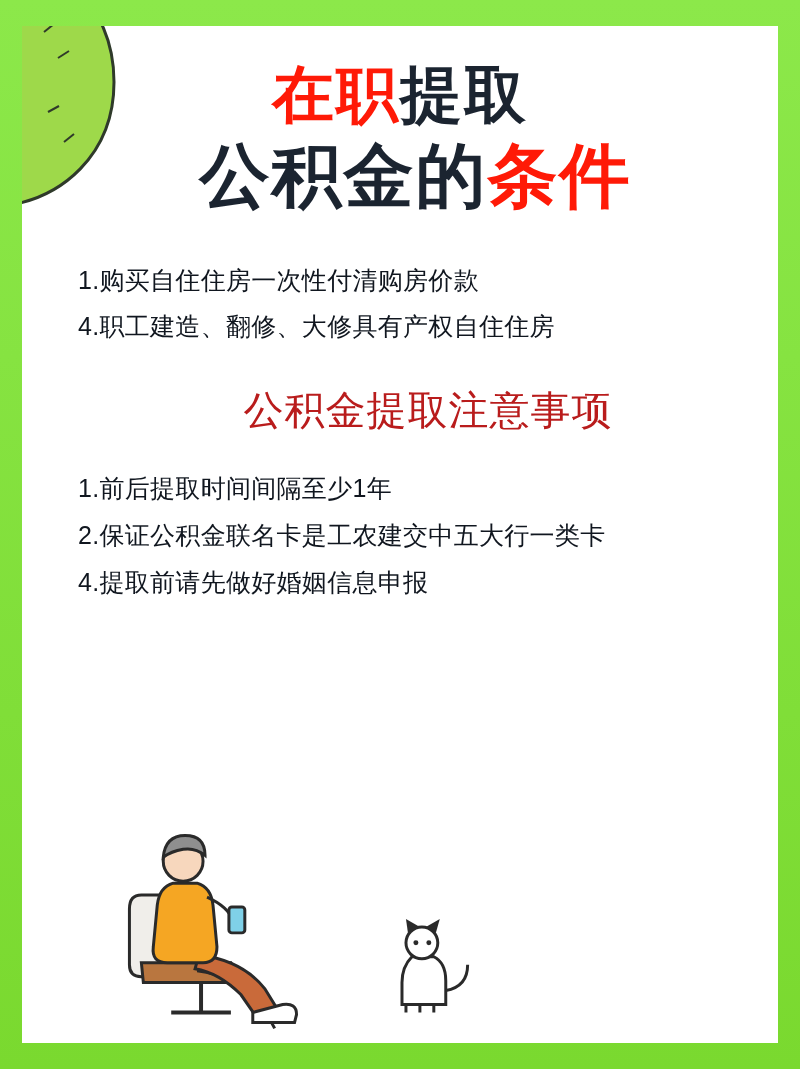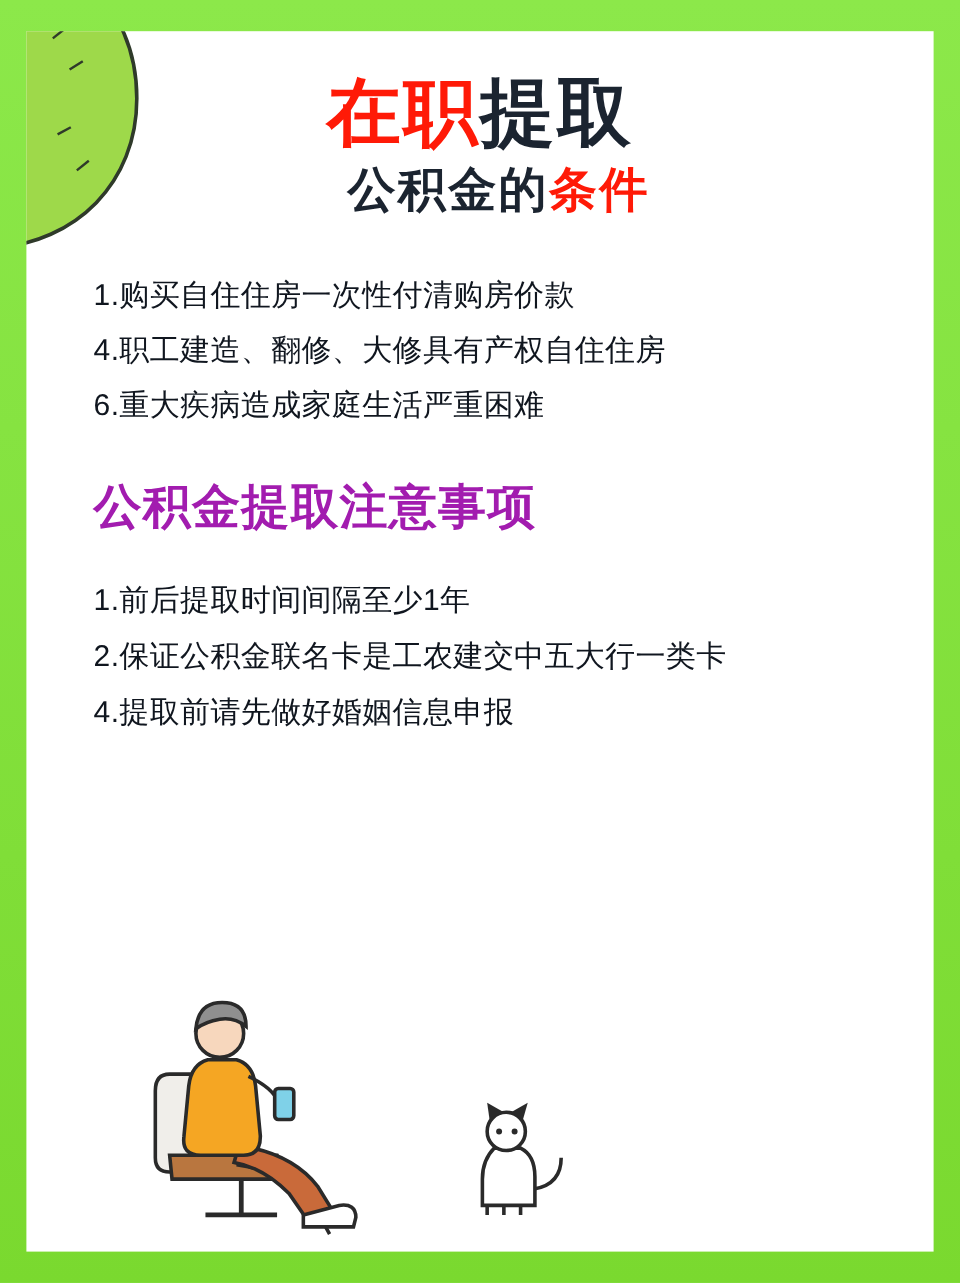--- a/index.html
+++ b/index.html
@@ -44,21 +44,21 @@
     padding-top: 34px;
     text-align: center;
   }
   .title-line {
     font-weight: bold;
     letter-spacing: 2px;
     line-height: 1.12;
     white-space: nowrap;
   }
   .title-line1 { font-size: 62px; }
-  .title-line2 { font-size: 40px; margin-top: 8px; margin-left: 31px; }
+  .title-line2 { font-size: 70px; margin-top: 8px; margin-left: 31px; }
   .t-red { color: #ff1a07; }
   .t-dark { color: #1b2430; }
 
   
   .list {
     margin: 52px 0 4px 0;
     padding: 0 0 0 56px;
     list-style: none;
   }
   .list li {
@@ -66,23 +66,24 @@
     color: #10161f;
     line-height: 1.0;
     margin-bottom: 21px;
     font-weight: 500;
     letter-spacing: 0.3px;
   }
 
   .section-head {
     margin: 44px 0 0 56px;
     font-size: 40px;
-    font-weight: bold;
-    color: #a21caf;
+    font-weight: normal;
+    color: #b91c1c;
     letter-spacing: 1px;
+    text-align: center;
   }
 
   .list2 {
     margin: 38px 0 0 0;
     padding: 0 15px 0 56px;
     list-style: none;
   }
   .list2 li {
     font-size: 25px;
     color: #10161f;
@@ -135,21 +136,20 @@
         <span class="t-red">在职</span><span class="t-dark">提取</span>
       </div>
       <div class="title-line title-line2">
         <span class="t-dark">公积金的</span><span class="t-red">条件</span>
       </div>
     </div>
 
     <ul class="list">
       <li>1.购买自住住房一次性付清购房价款</li>
       <li>4.职工建造、翻修、大修具有产权自住住房</li>
-      <li>6.重大疾病造成家庭生活严重困难</li>
     </ul>
 
     <div class="section-head">公积金提取注意事项</div>
 
     <ul class="list2">
       <li>1.前后提取时间间隔至少1年</li>
       <li>2.保证公积金联名卡是工农建交中五大行一类卡</li>
       <li>4.提取前请先做好婚姻信息申报</li>
     </ul>
 

